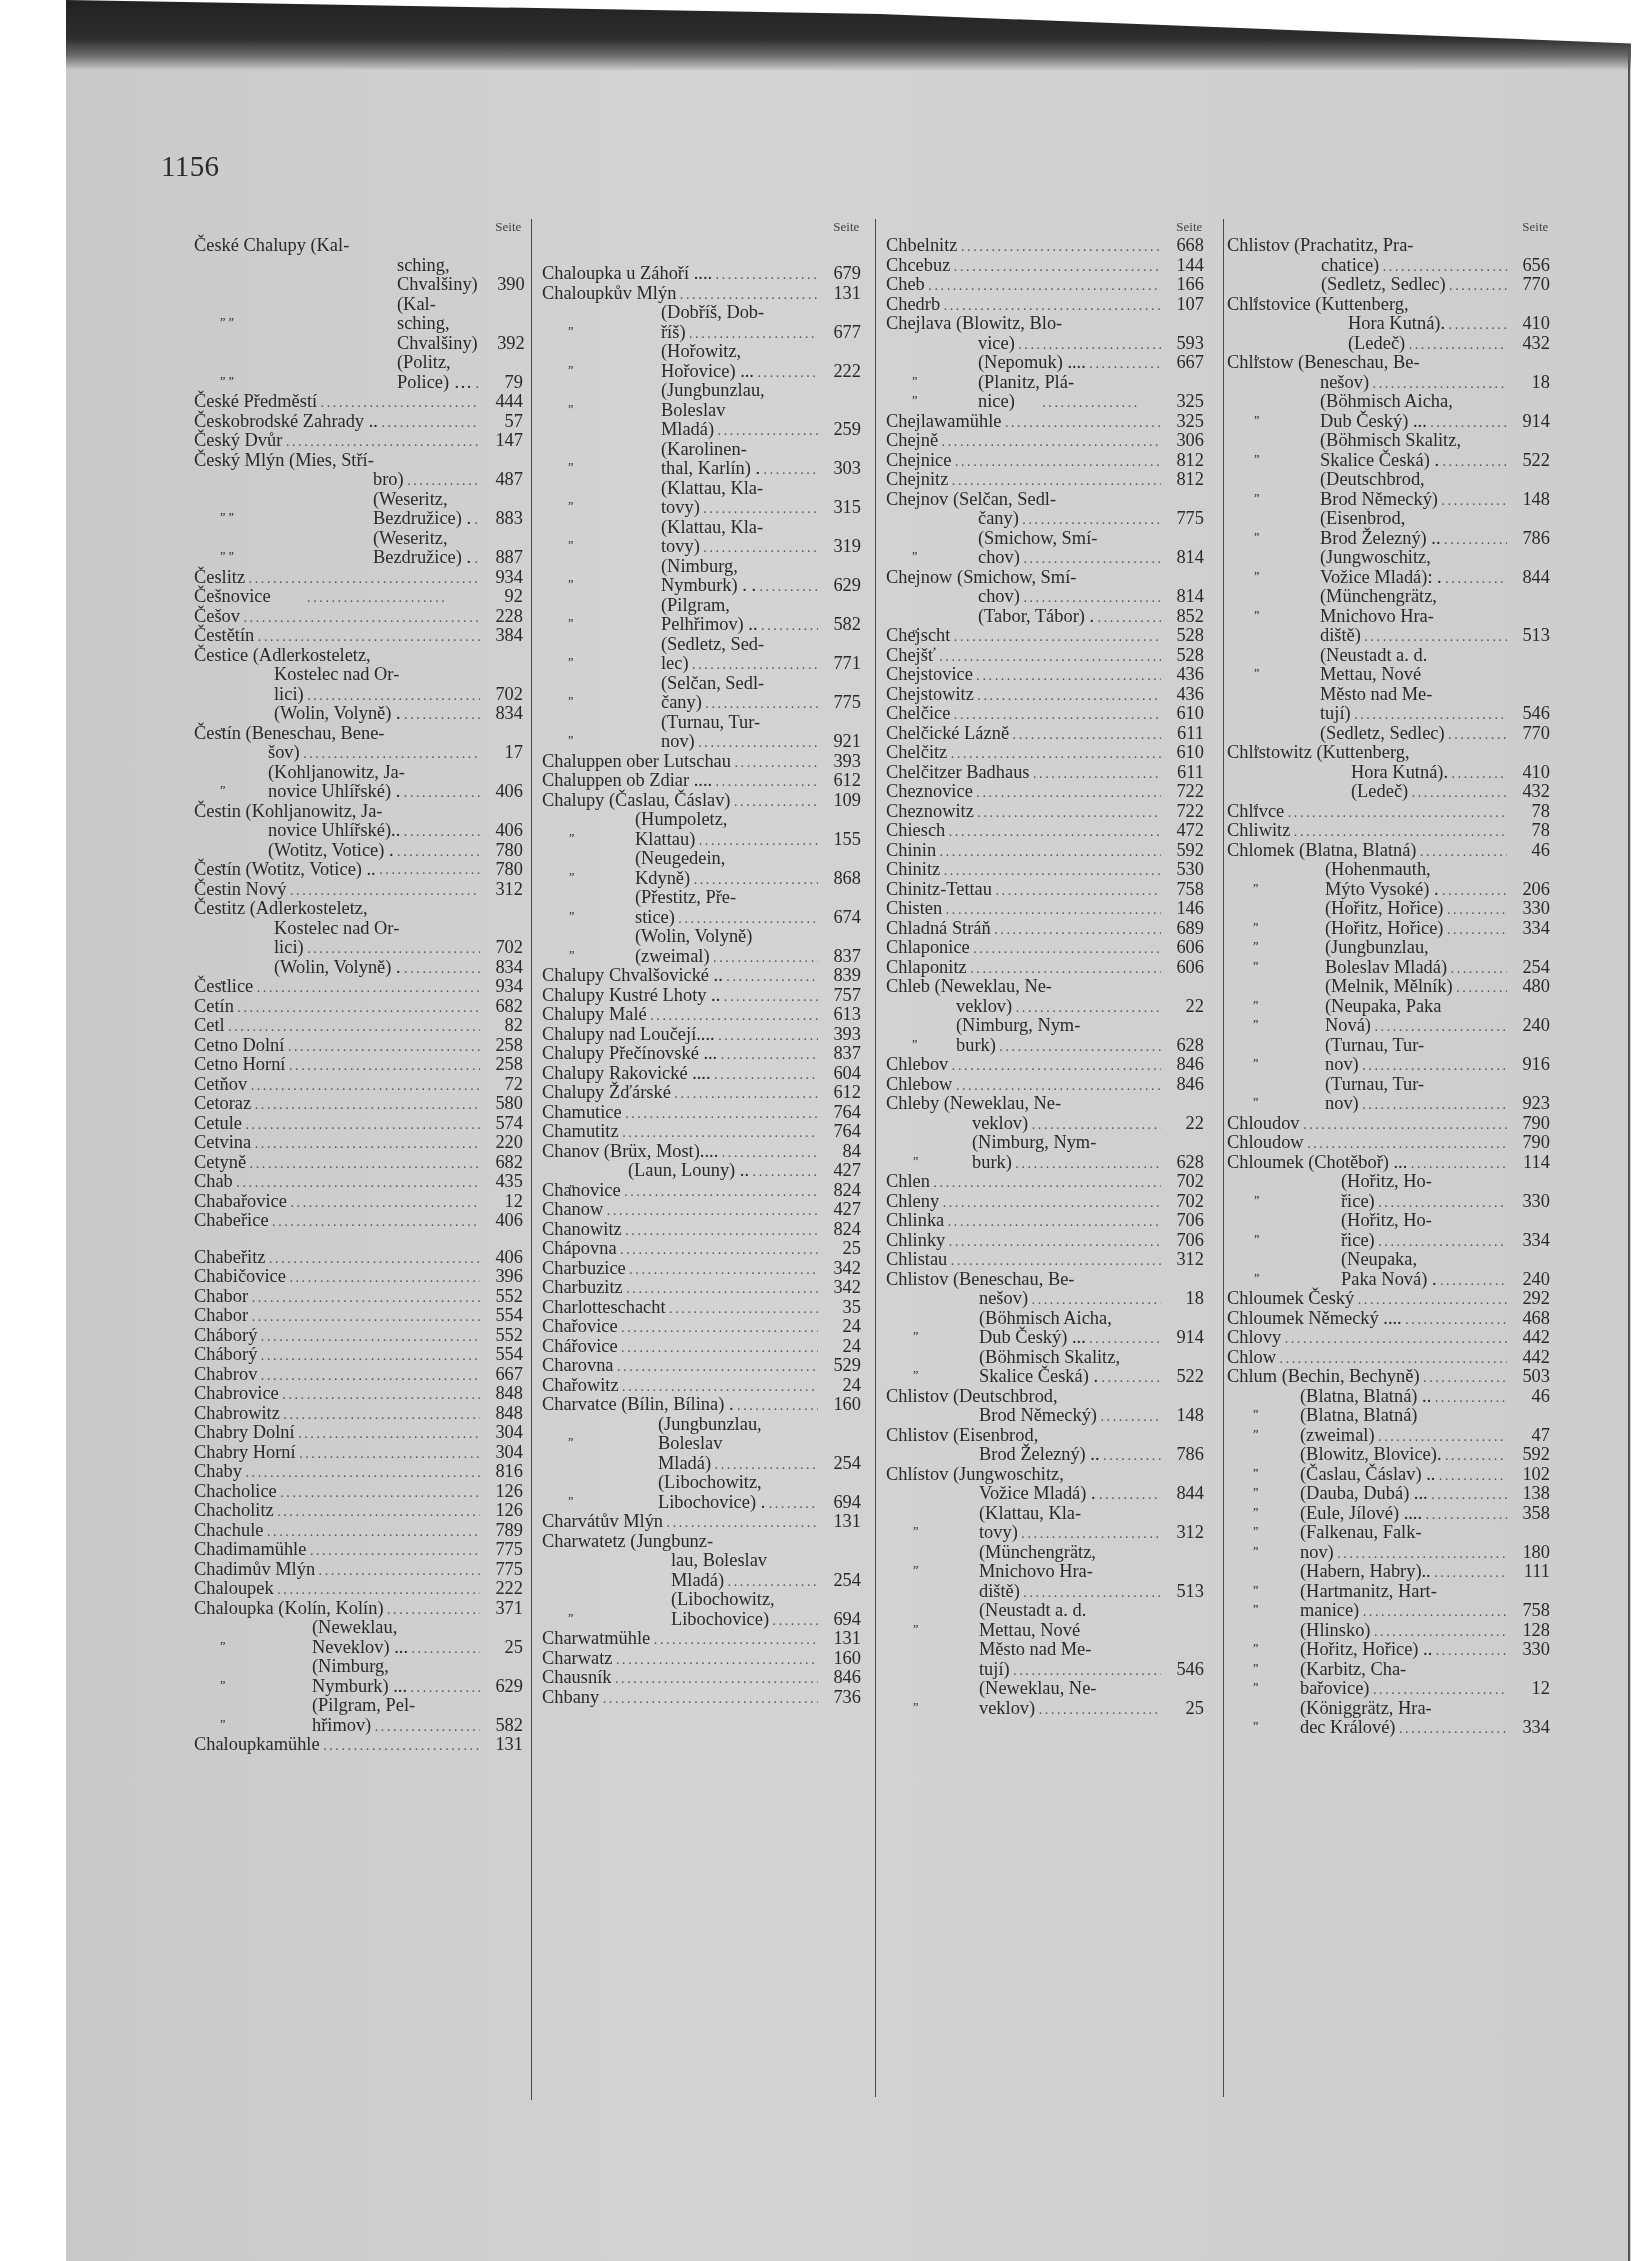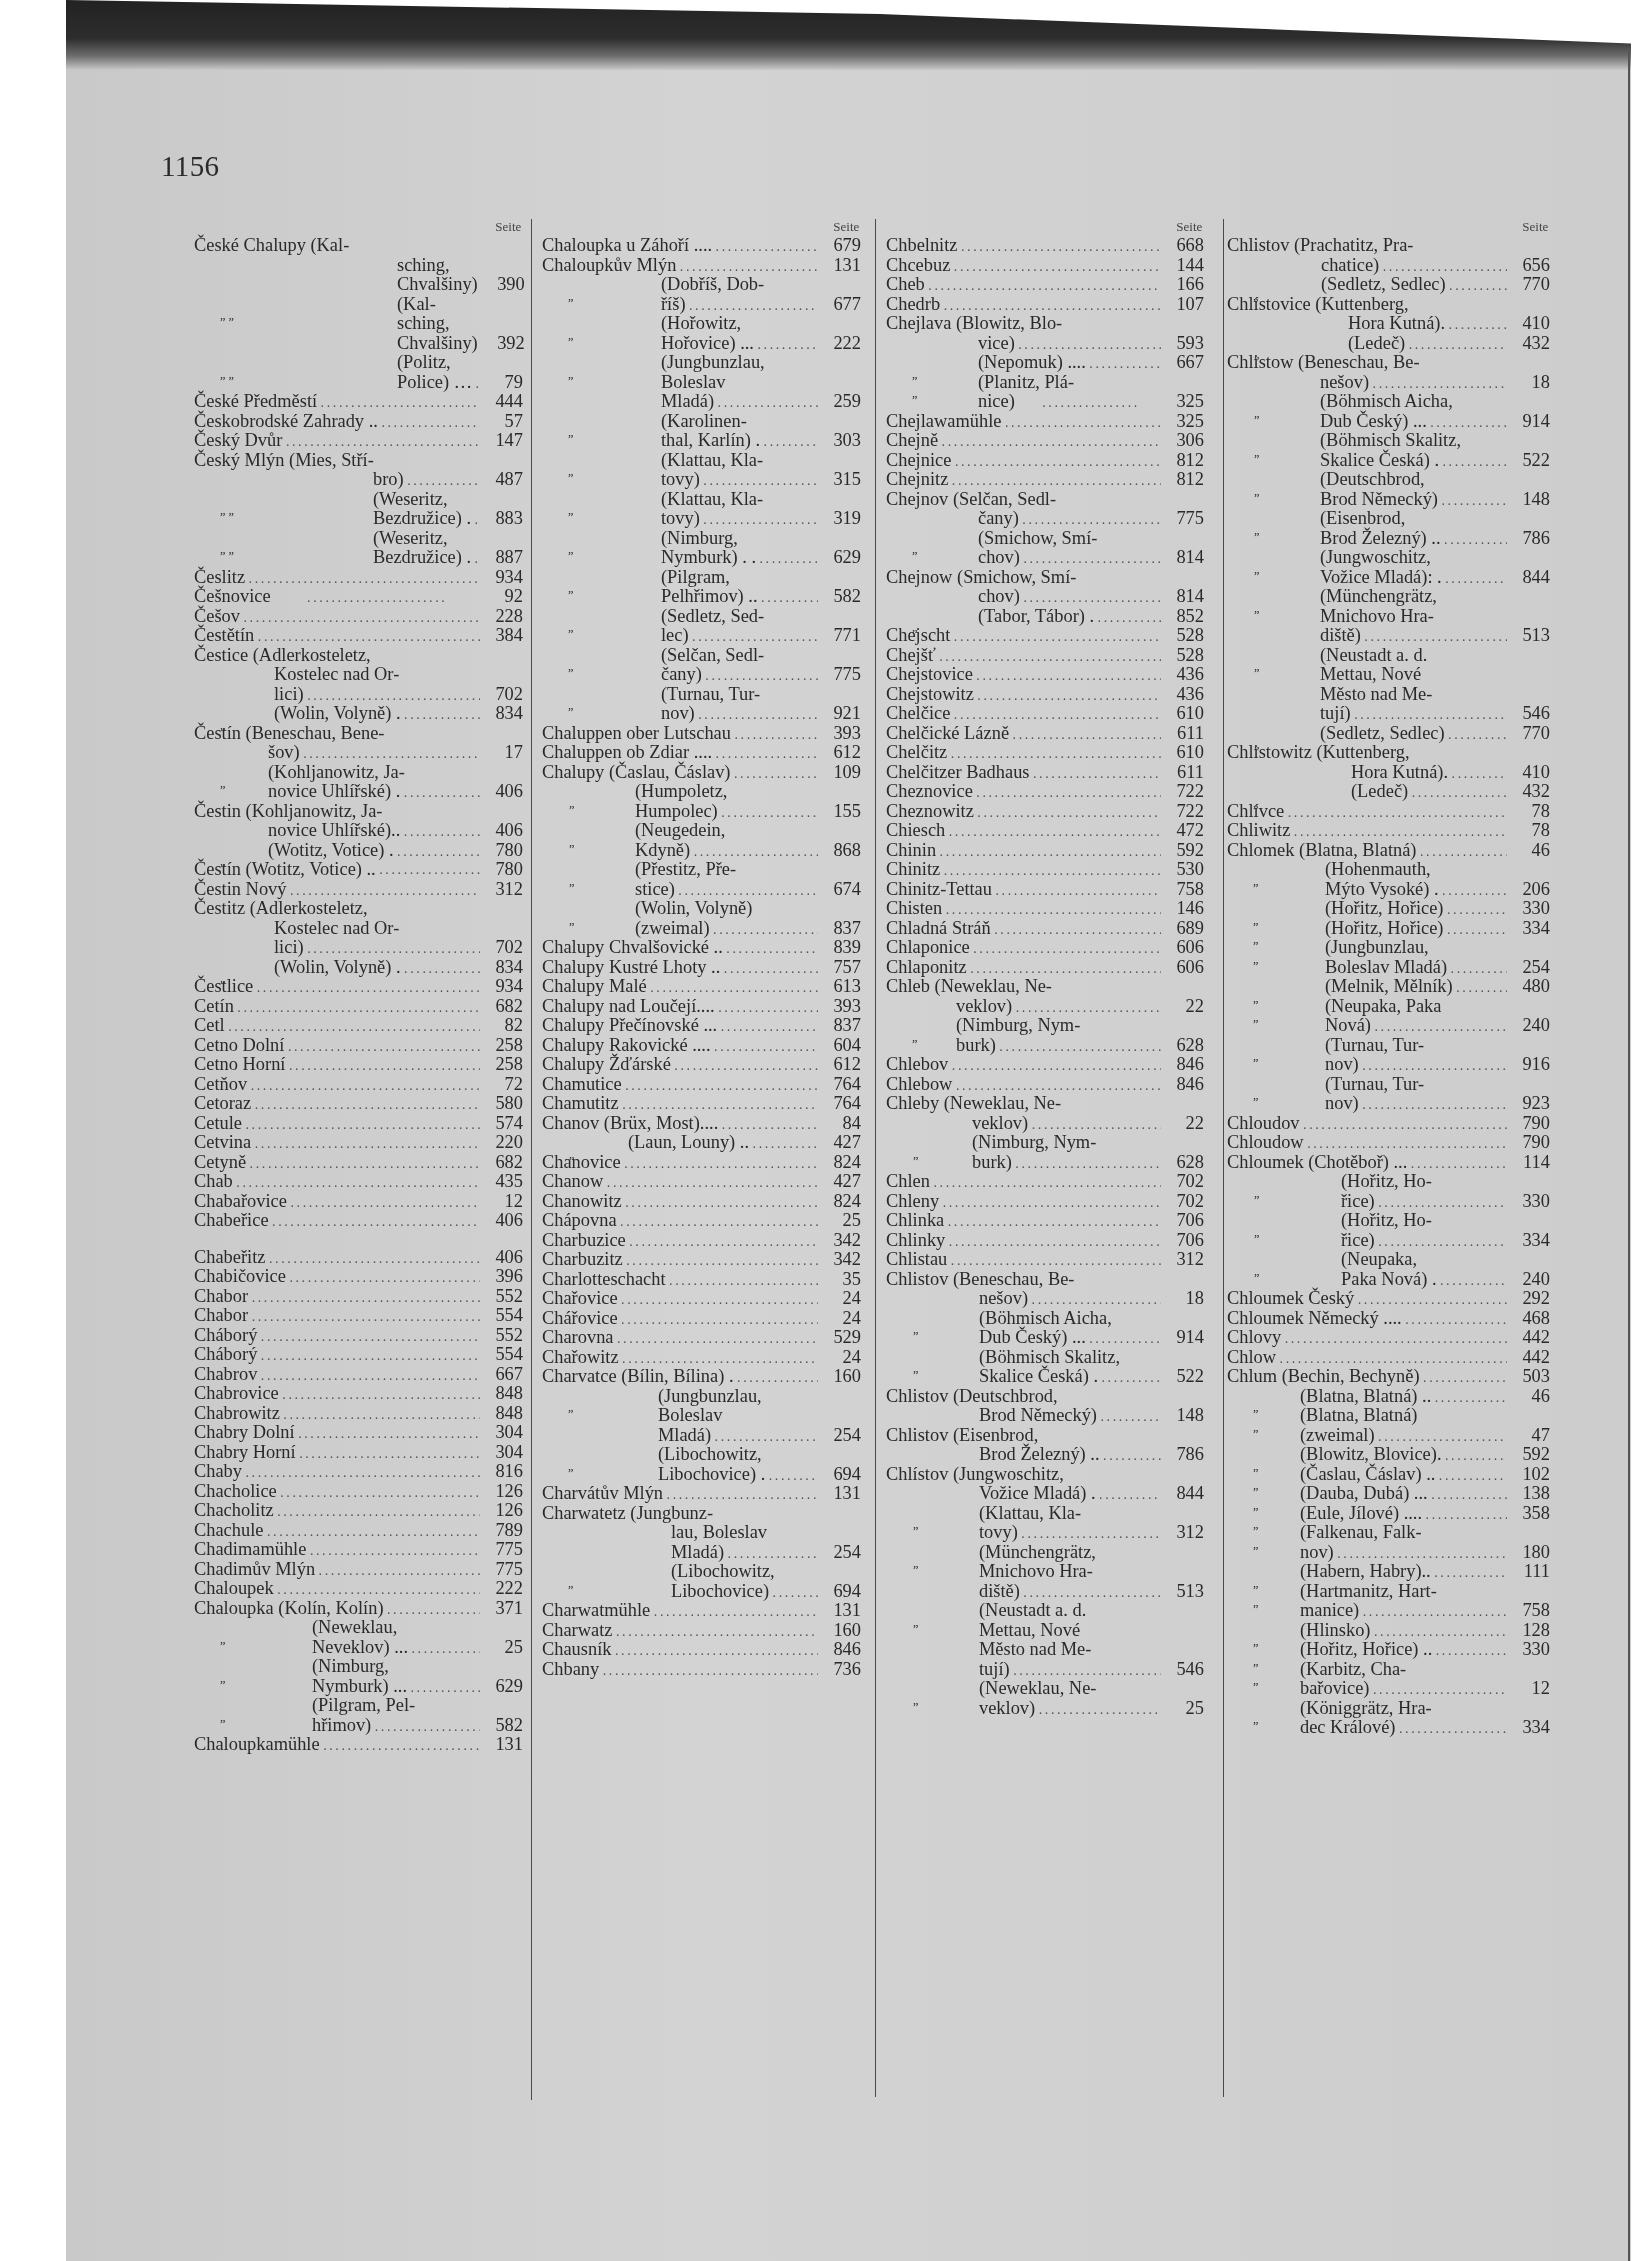--- a/index.html
+++ b/index.html
@@ -551,21 +551,21 @@
       <div class="line" style="padding-left: 0px;">
         <span class="txt">Chaloupkamühle</span>
         <span class="dots"></span>
         <span class="num">131</span>
       </div>
     </div>
   </div>
 <div class="col col-2">
   <div class="seite">Seite</div>
 <div>
-      <div class="line" style="padding-left: 0px;">
+      <div class="line" style="padding-left: 0px; margin-top: 28px;">
         <span class="txt">Chaloupka u Záhoří ....</span>
         <span class="dots"></span>
         <span class="num">679</span>
       </div>
     </div>
     <div>
       <div class="line" style="padding-left: 0px;">
         <span class="txt">Chaloupkův Mlýn</span>
         <span class="dots"></span>
         <span class="num">131</span>
@@ -739,21 +739,21 @@
       </div>
     </div>
     <div>
       <div class="line" style="padding-left: 93px;">
         <span class="ditto">
           <span style="left: -66px;">„</span>
         </span>
         <span class="txt">(Humpoletz,</span>
       </div>
       <div class="line" style="padding-left: 93px;">
-        <span class="txt">Humpolec)</span>
+        <span class="txt">Klattau)</span>
         <span class="dots"></span>
         <span class="num">155</span>
       </div>
     </div>
     <div>
       <div class="line" style="padding-left: 93px;">
         <span class="ditto">
           <span style="left: -66px;">„</span>
         </span>
         <span class="txt">(Neugedein,</span>

